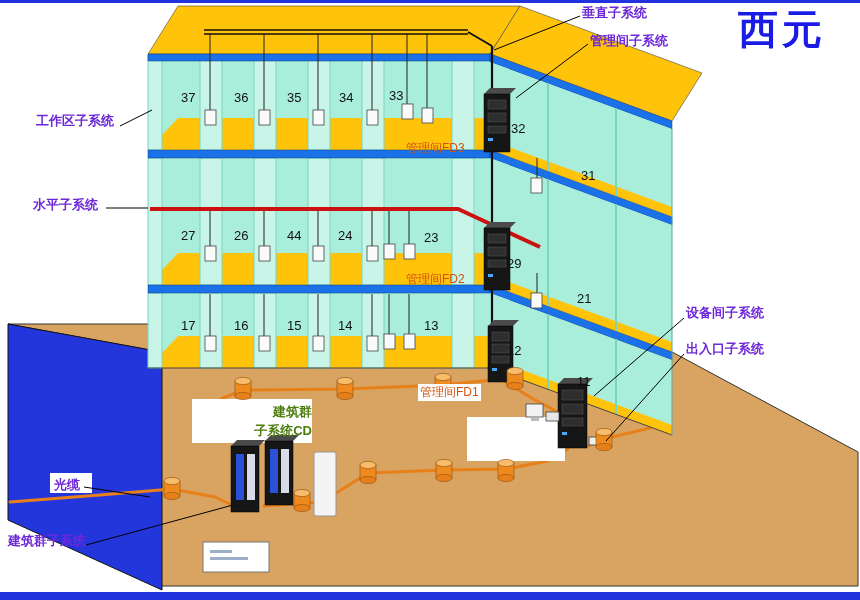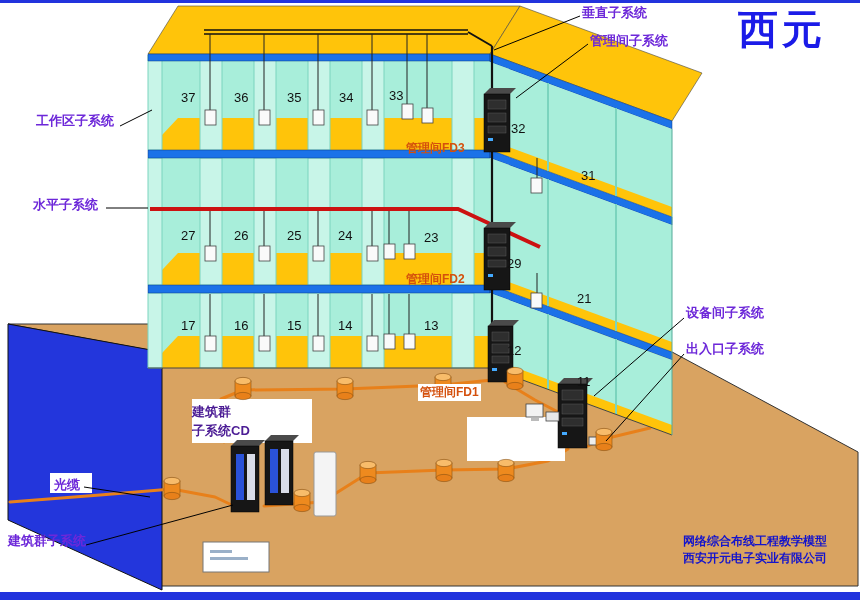--- a/index.html
+++ b/index.html
@@ -4,24 +4,24 @@
 <style>
   body{margin:0}
   .stage{position:relative;width:860px;height:600px;background:#fff;overflow:hidden;
          font-family:"Liberation Sans","DejaVu Sans",sans-serif}
   .edge-top{position:absolute;top:0;left:0;right:0;height:3px;background:#2233DD}
   .edge-bottom{position:absolute;bottom:0;left:0;right:0;height:8px;background:#2233DD}
   svg{position:absolute;left:0;top:0}
   .logo{position:absolute;left:738px;top:2px;font-size:40px;font-weight:bold;
         color:#1B1BE8;letter-spacing:4px;white-space:nowrap}
   .lbl{position:absolute;font-size:13px;font-weight:bold;color:#6d28d9;white-space:nowrap}
-  .fd{position:absolute;font-size:12px;font-weight:bold;color:#D4500C;white-space:nowrap}
+  .fd{position:absolute;font-size:12px;font-weight:normal;color:#D4500C;white-space:nowrap}
   .fd-bg{background:#fff;padding:0 2px}
   .room{position:absolute;font-size:13px;font-weight:normal;color:#111;white-space:nowrap}
-  .cbox{position:absolute;text-align:left;font-size:13px;font-weight:bold;color:#4c1d95;line-height:19px}
+  .cbox{position:absolute;text-align:right;font-size:13px;font-weight:bold;color:#4d7c0f;line-height:19px}
   .footer{position:absolute;font-size:12px;font-weight:bold;color:#1414CC;line-height:17px;white-space:nowrap}
 </style>
 </head>
 <body>
 
 <div class="stage">
 
 <svg width="860" height="600" viewBox="0 0 860 600">
 
   <g>
@@ -300,35 +300,31 @@
 <div class="room" style="left:181px;top:90px">37</div>
 <div class="room" style="left:234px;top:90px">36</div>
 <div class="room" style="left:287px;top:90px">35</div>
 <div class="room" style="left:339px;top:90px">34</div>
 <div class="room" style="left:389px;top:88px">33</div>
 <div class="room" style="left:511px;top:121px">32</div>
 <div class="room" style="left:581px;top:168px">31</div>
 
 <div class="room" style="left:181px;top:228px">27</div>
 <div class="room" style="left:234px;top:228px">26</div>
-<div class="room" style="left:287px;top:228px">25</div>
+<div class="room" style="left:287px;top:228px">44</div>
 <div class="room" style="left:338px;top:228px">24</div>
 <div class="room" style="left:424px;top:230px">23</div>
 <div class="room" style="left:507px;top:256px">29</div>
 <div class="room" style="left:577px;top:291px">21</div>
 
 <div class="room" style="left:181px;top:318px">17</div>
 <div class="room" style="left:234px;top:318px">16</div>
 <div class="room" style="left:287px;top:318px">15</div>
 <div class="room" style="left:338px;top:318px">14</div>
 <div class="room" style="left:424px;top:318px">13</div>
 <div class="room" style="left:507px;top:343px">12</div>
 <div class="room" style="left:577px;top:374px">11</div>
 
-<div class="footer" style="left:683px;top:533px">
-  <div>网络综合布线工程教学模型</div>
-  <div>西安开元电子实业有限公司</div>
-</div>
 
 <div class="edge-top"></div>
 <div class="edge-bottom"></div>
 
 </div>
 
 </body></html>

